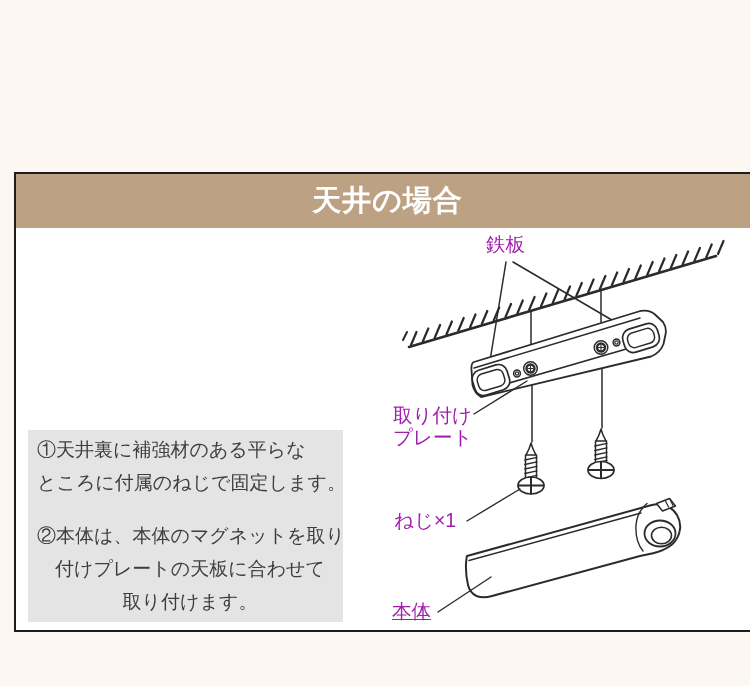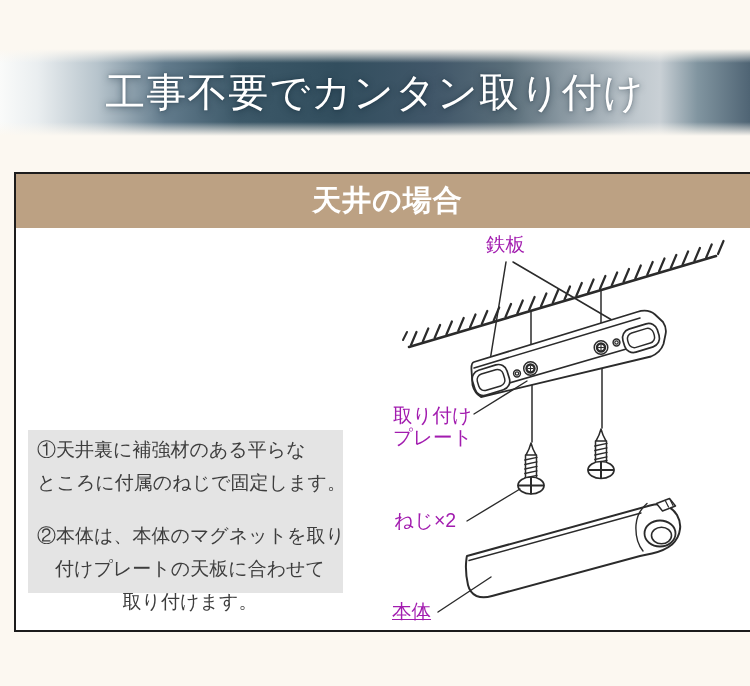--- a/index.html
+++ b/index.html
@@ -41,21 +41,21 @@
   }
   .panel-header{
     height:54px;background:#bca183;
     display:flex;align-items:center;justify-content:center;
     color:#fff;font-size:29px;font-weight:bold;letter-spacing:1px;
     white-space:pre;
   }
 
   
   .instructions{
-    position:absolute;left:28px;top:430px;width:315px;height:163px;
+    position:absolute;left:28px;top:430px;width:315px;height:192px;
     box-sizing:border-box;background:#e4e4e4;
     padding:3px 0 0 9px;
     font-size:19px;line-height:33px;color:#3d3d3d;
   }
   .instructions p{margin:0;white-space:pre;}
   .instructions p + p{margin-top:20px;text-align:center;}
 
   
   .diag-label{
     position:absolute;color:#a21caf;font-size:19.5px;line-height:21.5px;
@@ -70,23 +70,20 @@
   .diagram-svg{position:absolute;left:0;top:0;pointer-events:none;}
   .ink{stroke:#2b2b2b;fill:none;stroke-linecap:round;stroke-linejoin:round;}
   .fillw{fill:#ffffff;}
   .hatch line{stroke:#2b2b2b;stroke-width:2.2;stroke-linecap:round;}
 </style>
 </head>
 <body>
 
 <div class="page">
 
-  <div class="banner">
-    <div class="banner-title">工事不要でカンタン取り付け</div>
-  </div>
 
   <div class="panel">
     <div class="panel-header">
       <span>天井の場合</span>
     </div>
   </div>
 
   <svg class="diagram-svg" width="750" height="686" viewBox="0 0 750 686">
 
     <g>
@@ -201,21 +198,21 @@
     <g class="ink" stroke-width="1.4">
       <path d="M474,414 L527,381"></path>
       <path d="M467,521 L520,489"></path>
       <path d="M438,612 L491,577"></path>
     </g>
   </svg>
 
   <div class="diag-label" id="label-teppan">鉄板</div>
   <div class="diag-label" id="label-plate">取り付け
 プレート</div>
-  <div class="diag-label" id="label-neji">ねじ×2</div>
+  <div class="diag-label" id="label-neji">ねじ×1</div>
   <div class="diag-label" id="label-hontai">本体</div>
 
   <div class="instructions">
     <p>①天井裏に補強材のある平らな
 ところに付属のねじで固定します。</p>
     <p>②本体は、本体のマグネットを取り
 付けプレートの天板に合わせて
 取り付けます。</p>
   </div>
 

